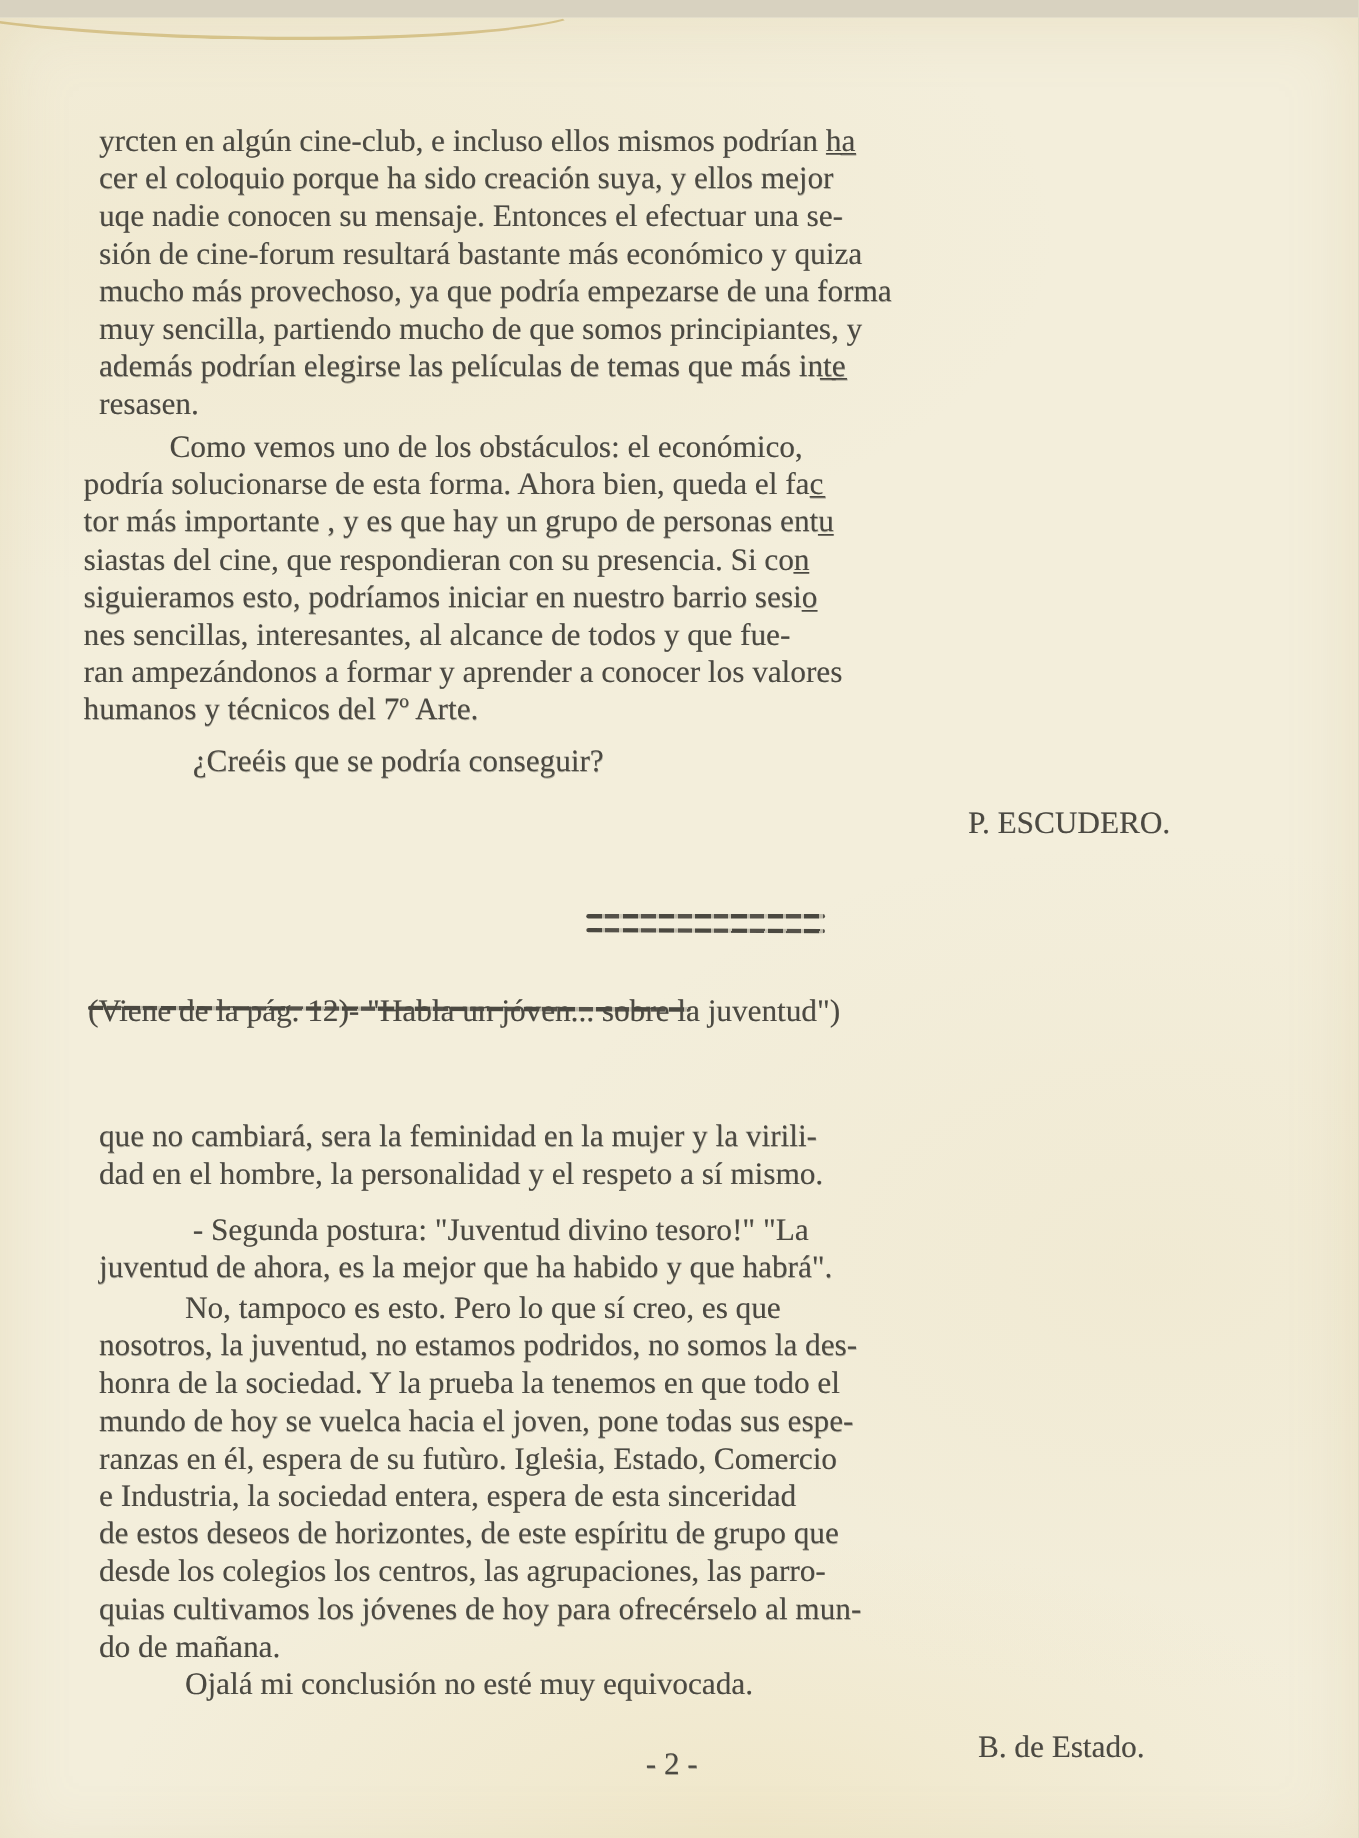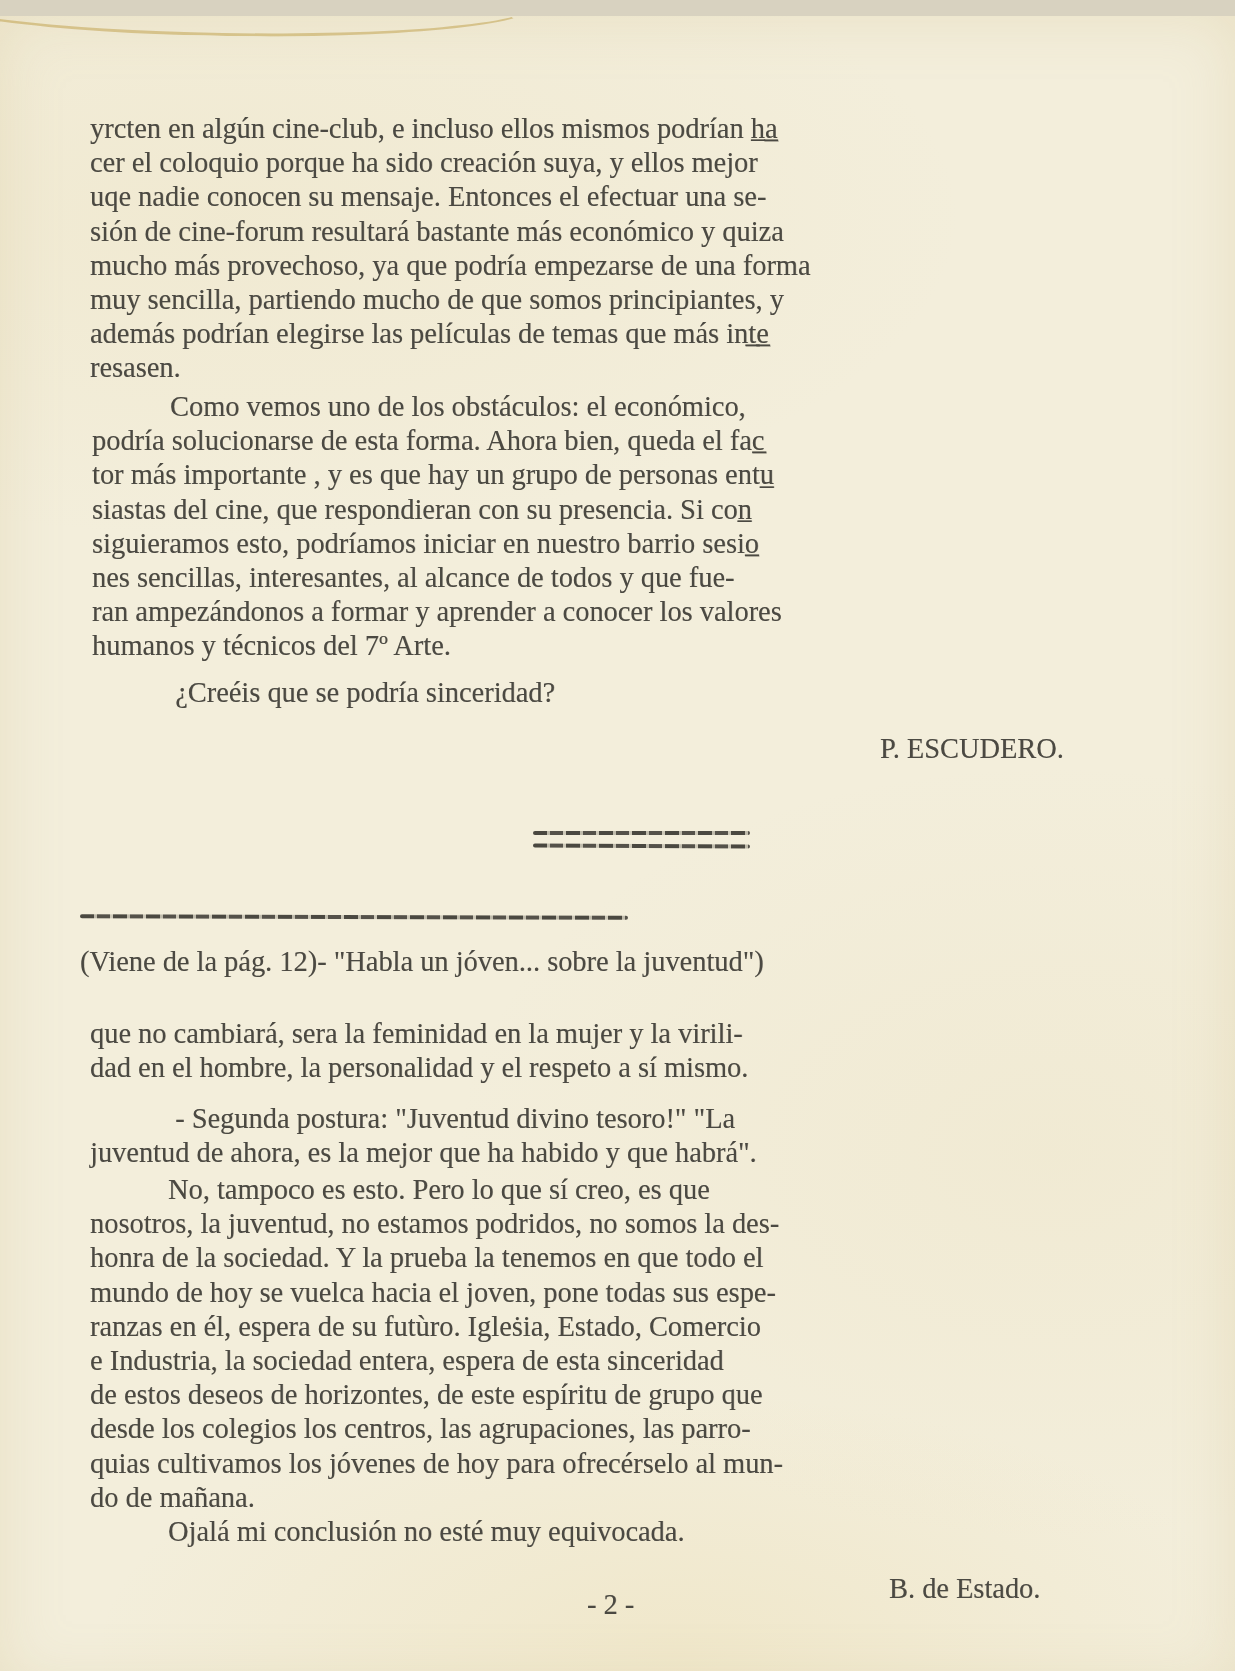--- a/index.html
+++ b/index.html
@@ -60,45 +60,45 @@
   <section>
     <div class="tblock" style="left:90px;top:96px">yrcten en algún cine-club, e incluso ellos mismos podrían h̲a̲
 cer el coloquio porque ha sido creación suya, y ellos mejor
 uqe nadie conocen su mensaje. Entonces el efectuar una se-
 sión de cine-forum resultará bastante más económico y quiza
 mucho más provechoso, ya que podría empezarse de una forma
 muy sencilla, partiendo mucho de que somos principiantes, y
 además podrían elegirse las películas de temas que más int̲e̲
 resasen.</div>
 
-    <div class="tblock" style="left:92px;top:374px">           Como vemos uno de los obstáculos: el económico,
+    <div class="tblock" style="left:76px;top:374px">           Como vemos uno de los obstáculos: el económico,
 podría solucionarse de esta forma. Ahora bien, queda el fac̲
 tor más importante , y es que hay un grupo de personas entu̲
 siastas del cine, que respondieran con su presencia. Si con̲
 siguieramos esto, podríamos iniciar en nuestro barrio sesio̲
 nes sencillas, interesantes, al alcance de todos y que fue-
 ran ampezándonos a formar y aprender a conocer los valores
 humanos y técnicos del 7º Arte.</div>
 
-    <div class="tblock" style="left:90px;top:660px">            ¿Creéis que se podría sinceridad?</div>
+    <div class="tblock" style="left:90px;top:660px">            ¿Creéis que se podría conseguir?</div>
 
     <div class="tblock" style="left:880px;top:716px">P. ESCUDERO.</div>
   </section>
 
   <div class="double-rule" style="left:533px;top:815px;width:217px">
     <span class="rule-line"></span>
     <span class="rule-line"></span>
   </div>
 
   <div class="single-rule" style="left:80px;top:899px;width:548px">
     <span class="rule-line"></span>
   </div>
 
   <section>
-    <div class="tblock" style="left:80px;top:929px">(Viene de la pág. 12)- "Habla un jóven... sobre la juventud")</div>
+    <div class="tblock" style="left:80px;top:887px">(Viene de la pág. 12)- "Habla un jóven... sobre la juventud")</div>
 
     <div class="tblock" style="left:90px;top:1001px">que no cambiará, sera la feminidad en la mujer y la virili-
 dad en el hombre, la personalidad y el respeto a sí mismo.</div>
 
     <div class="tblock" style="left:90px;top:1086px">            - Segunda postura: "Juventud divino tesoro!" "La
 juventud de ahora, es la mejor que ha habido y que habrá".</div>
 
     <div class="tblock" style="left:90px;top:1157px">           No, tampoco es esto. Pero lo que sí creo, es que
 nosotros, la juventud, no estamos podridos, no somos la des-
 honra de la sociedad. Y la prueba la tenemos en que todo el

